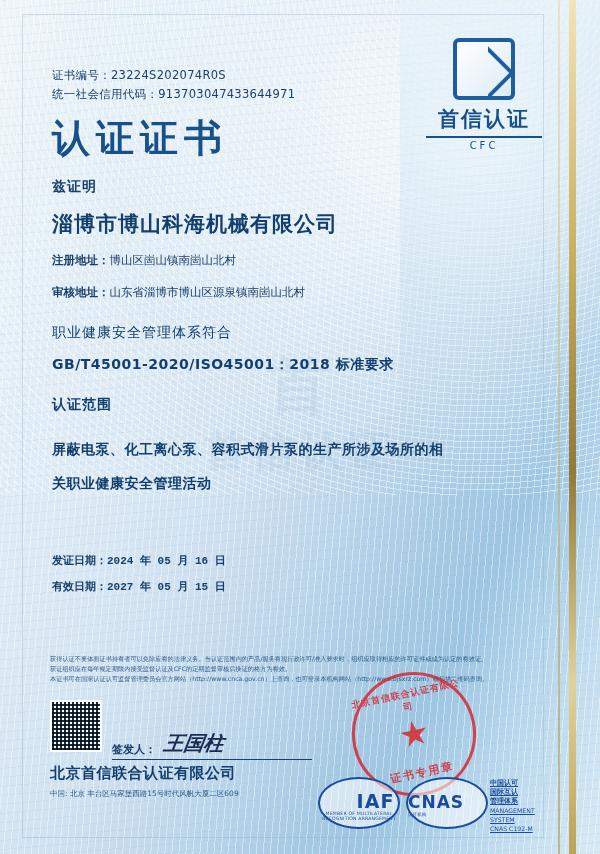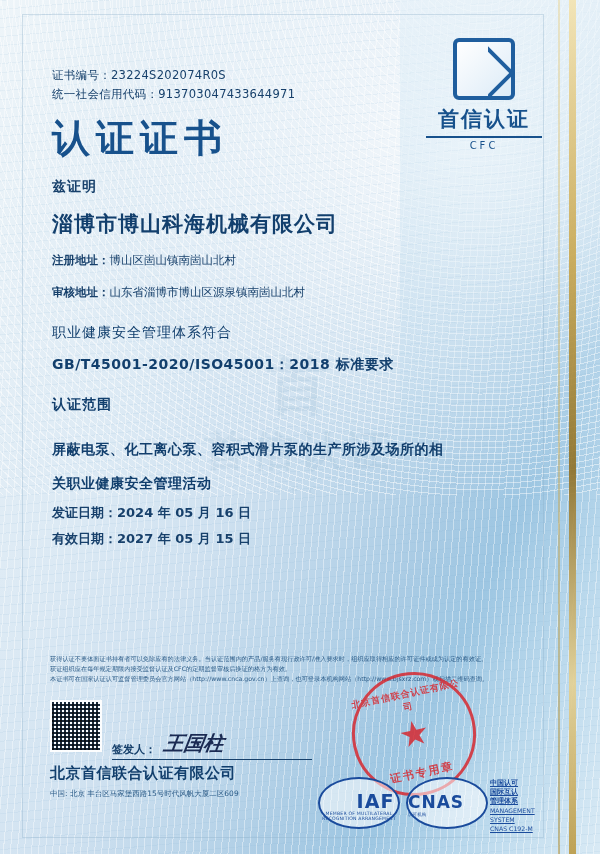--- a/index.html
+++ b/index.html
@@ -97,21 +97,21 @@
   .hereby{margin-top:18px;font-size:14px;font-weight:bold;color:#17406b;letter-spacing:1px;}
   .company{
     margin-top:14px;font-size:21px;font-weight:bold;color:#123f6d;letter-spacing:1px;
   }
   .addr{margin-top:12px;font-size:11.5px;color:#17406b;line-height:20px;}
   .addr .lb{font-weight:bold;}
   .sys{margin-top:22px;font-size:14px;font-weight:normal;color:#123f6d;letter-spacing:1px;}
   .std{margin-top:14px;font-size:14px;font-weight:bold;color:#123f6d;letter-spacing:.5px;}
   .scope-label{margin-top:22px;font-size:14px;font-weight:bold;color:#123f6d;letter-spacing:1px;}
   .scope-text{margin-top:18px;font-size:14px;font-weight:bold;color:#123f6d;line-height:34px;letter-spacing:.5px;}
-  .dates{font-size:13px;font-weight:bold;color:#17406b;line-height:26px;}
+  .dates{margin-top:48px;font-size:11px;font-weight:bold;color:#17406b;line-height:26px;font-family:Liberation Mono, monospace;}
 
   
   .fine{
     position:absolute;left:50px;top:654px;width:470px;
     font-size:6.2px;color:#2a5a86;line-height:10px;text-align:justify;
   }
   
   .qr{
     position:absolute;left:50px;top:700px;width:48px;height:48px;
     background:

